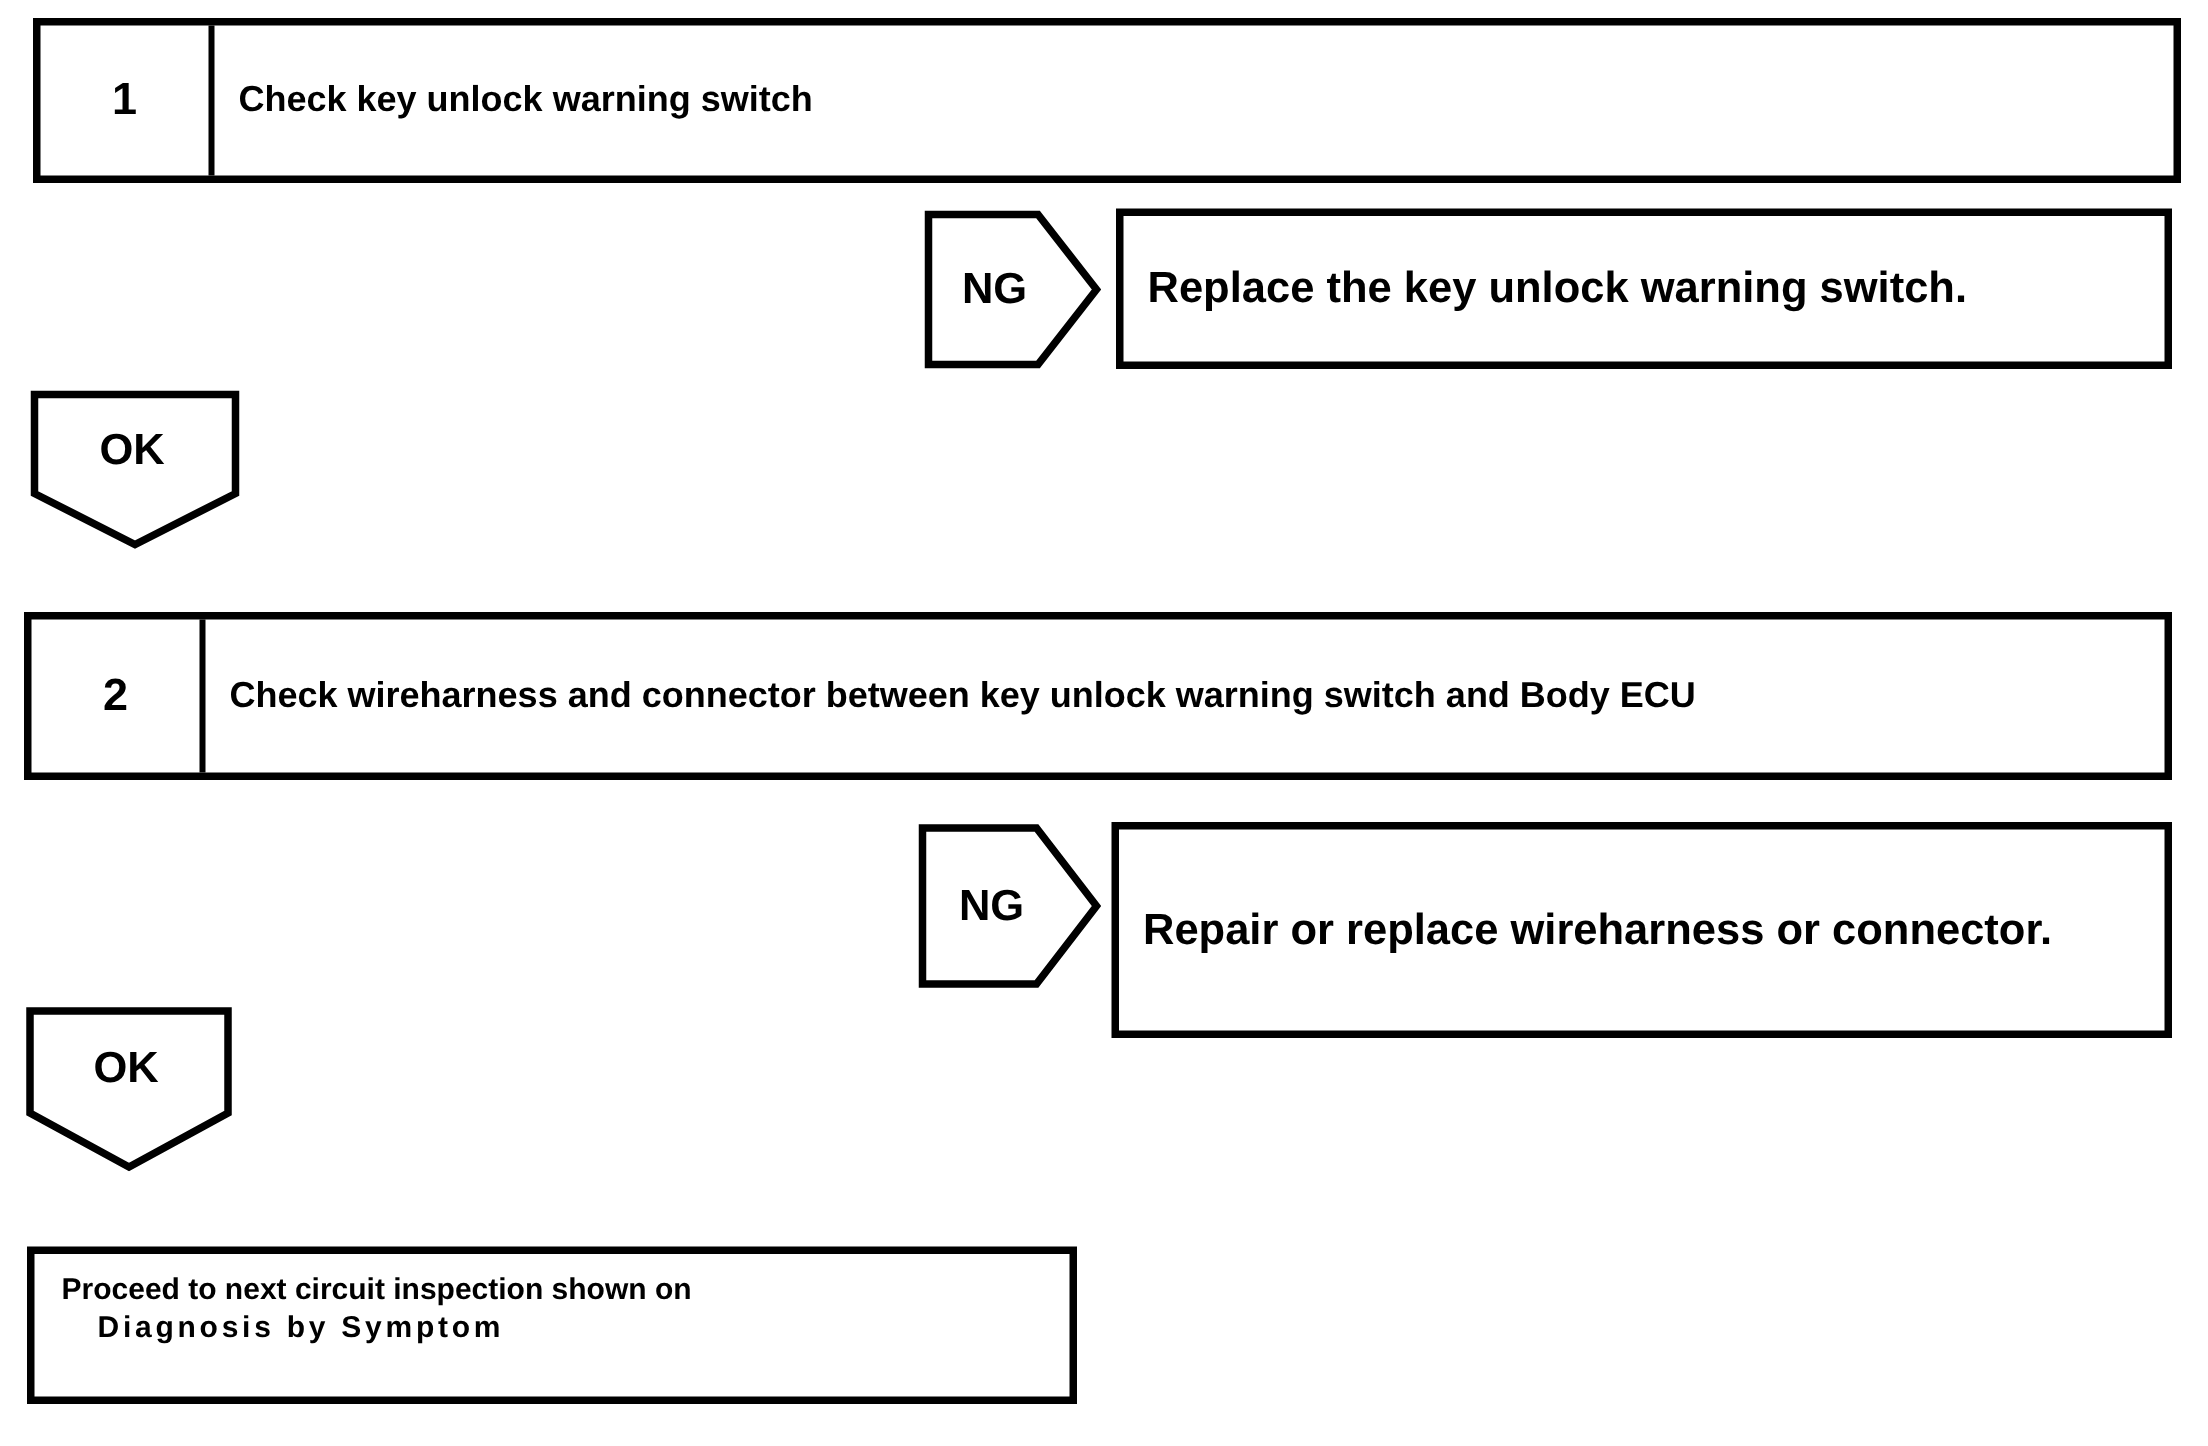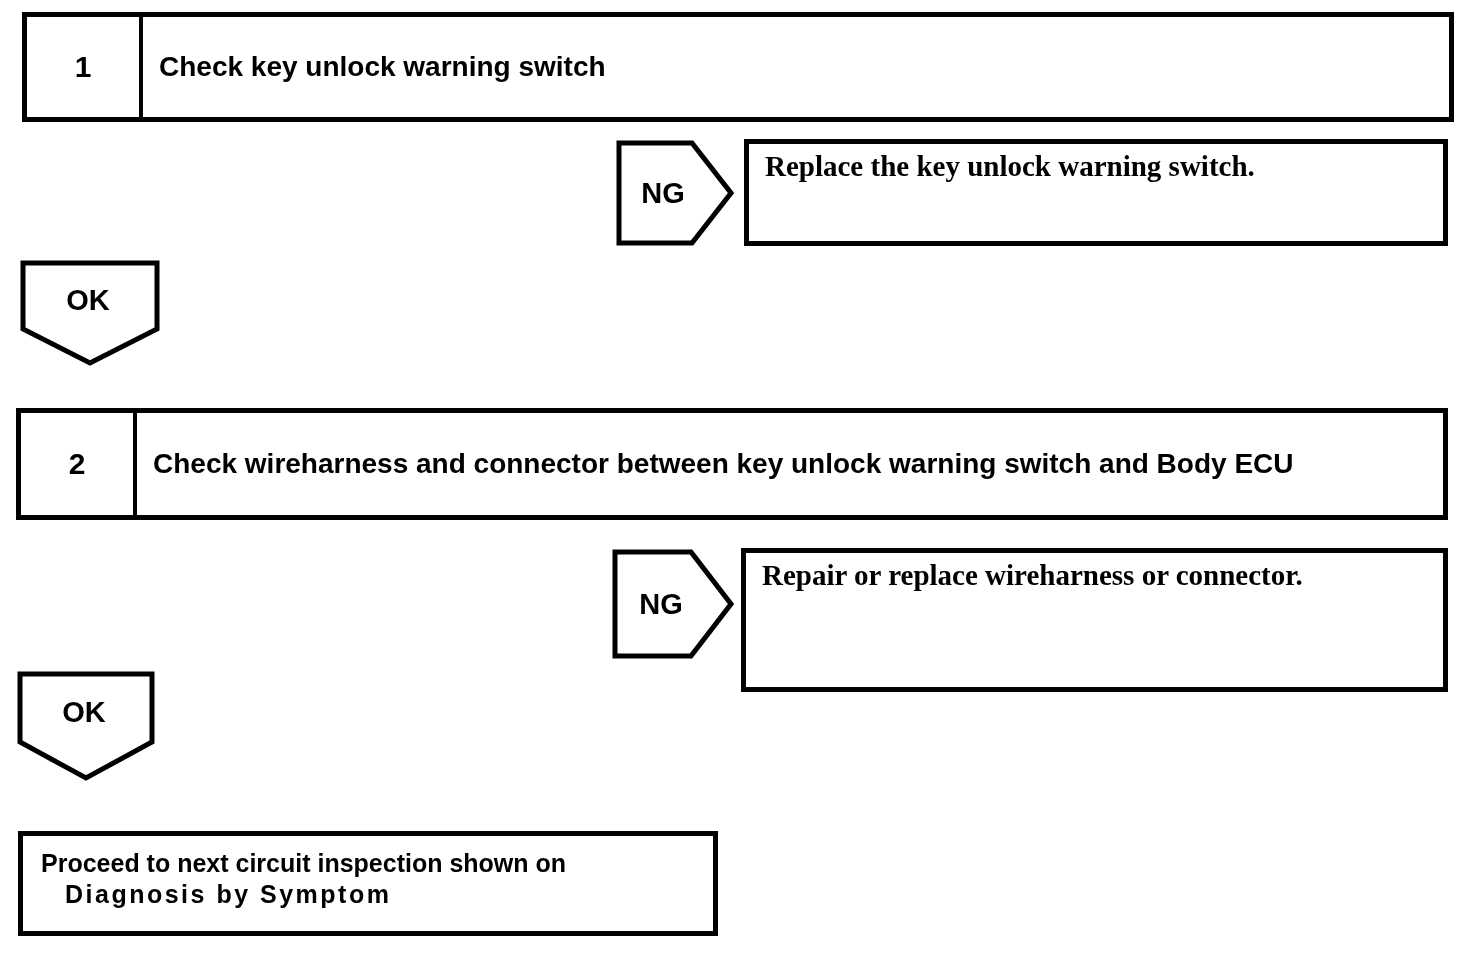--- a/index.html
+++ b/index.html
@@ -32,38 +32,37 @@
     justify-content: center;
     font-size: 30px;
     font-weight: 700;
     color: #000000;
   }
   .step-title {
     flex: 1;
     display: flex;
     align-items: center;
     padding: 6px 20px 6px 16px;
-    font-size: 28px;
+    font-size: 24px;
     font-weight: 700;
     line-height: 1.2;
     color: #000000;
   }
   
   .action-box {
     position: absolute;
     border: 5px solid #000000;
     background: #ffffff;
     display: flex;
-    align-items: flex-start;
+    align-items: center;
     box-sizing: border-box;
     padding: 6px 14px 6px 16px;
     font-size: 29px;
     font-weight: 700;
     color: #000000;
-    font-family: Liberation Serif, serif;
   }
   
   .connector {
     position: absolute;
     display: block;
   }
   .connector polygon {
     fill: #ffffff;
     stroke: #000000;
     stroke-width: 5;
@@ -75,21 +74,21 @@
     font-weight: 700;
     fill: #000000;
   }
   
   .result-box {
     position: absolute;
     border: 5px solid #000000;
     background: #ffffff;
     box-sizing: border-box;
     padding: 12px 14px 6px 18px;
-    font-size: 25px;
+    font-size: 20px;
     font-weight: 700;
     line-height: 1.25;
     color: #000000;
   }
   .result-line2 {
     letter-spacing: 2.5px;
     margin-left: 24px;
   }
 </style>
 </head>

